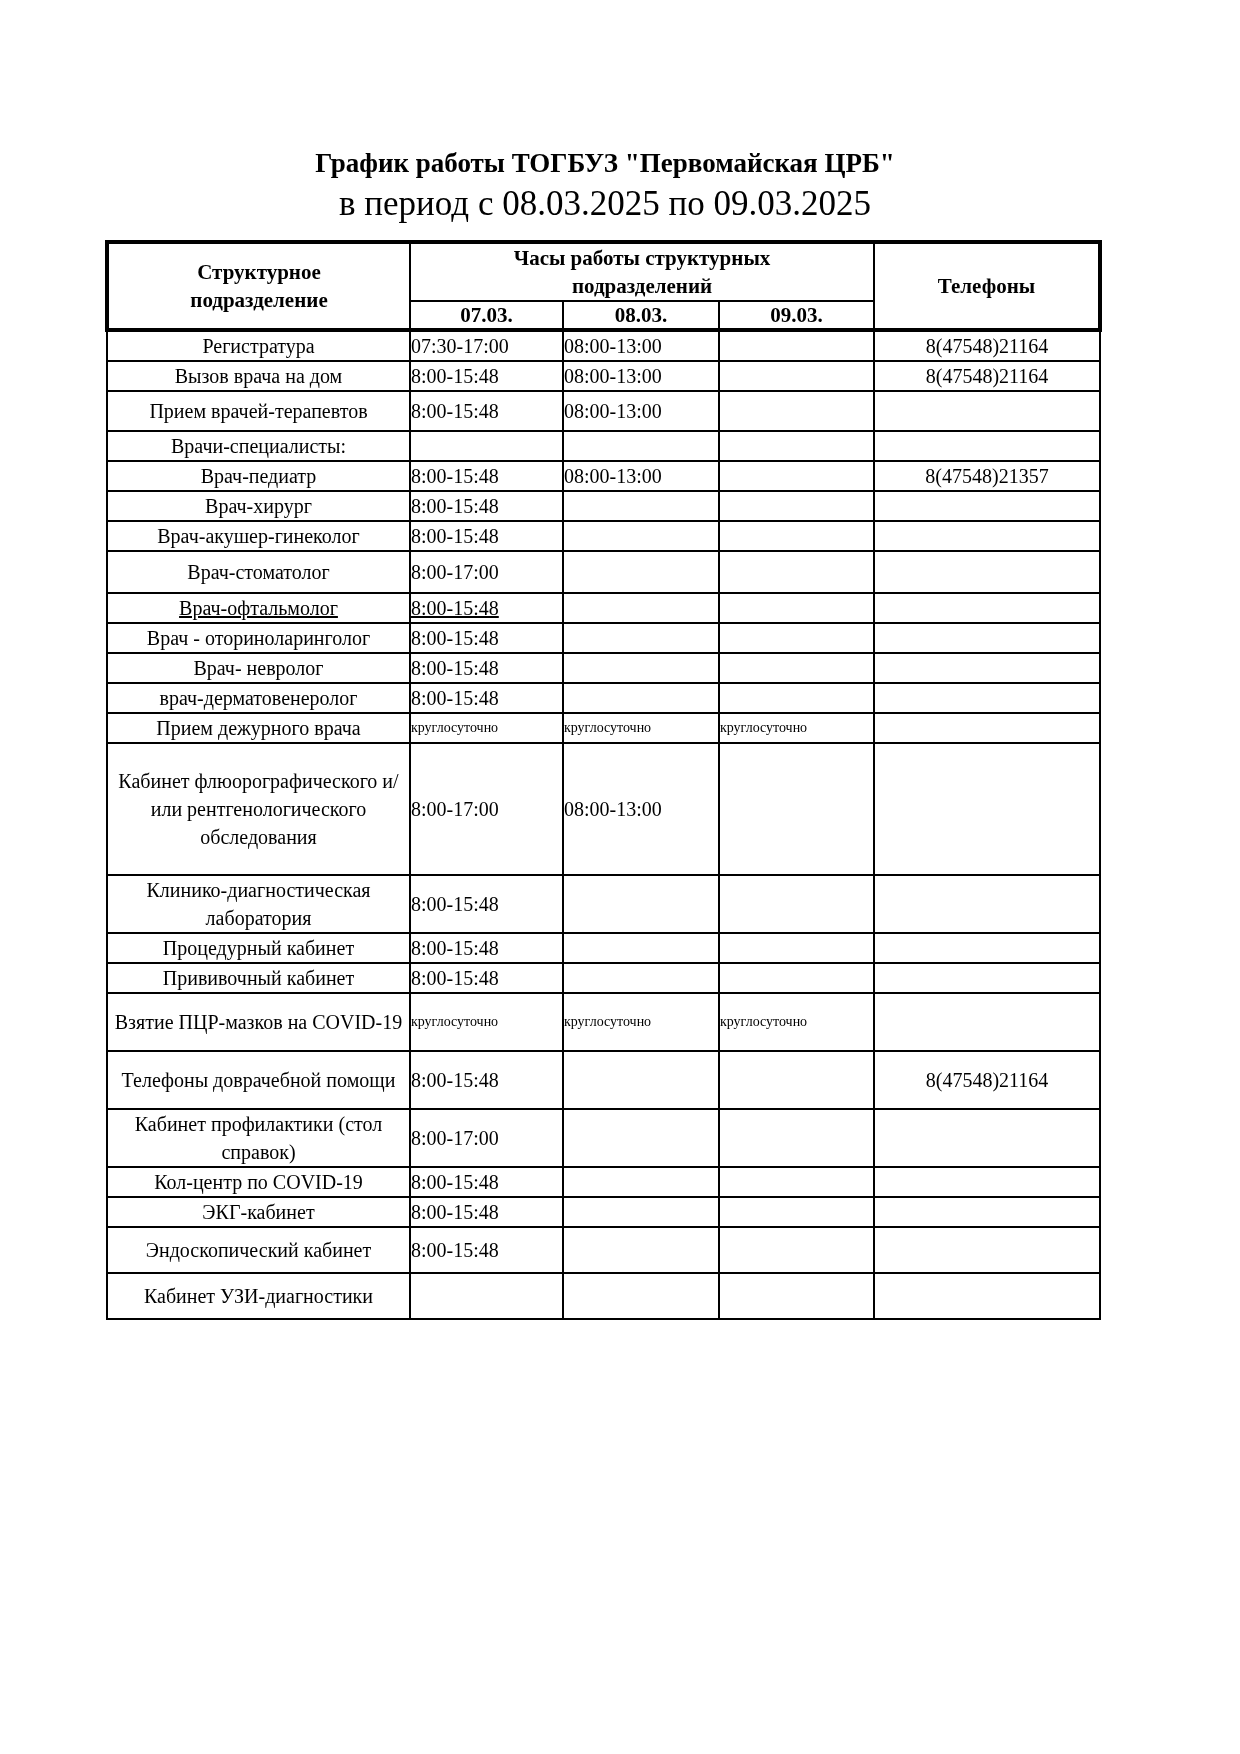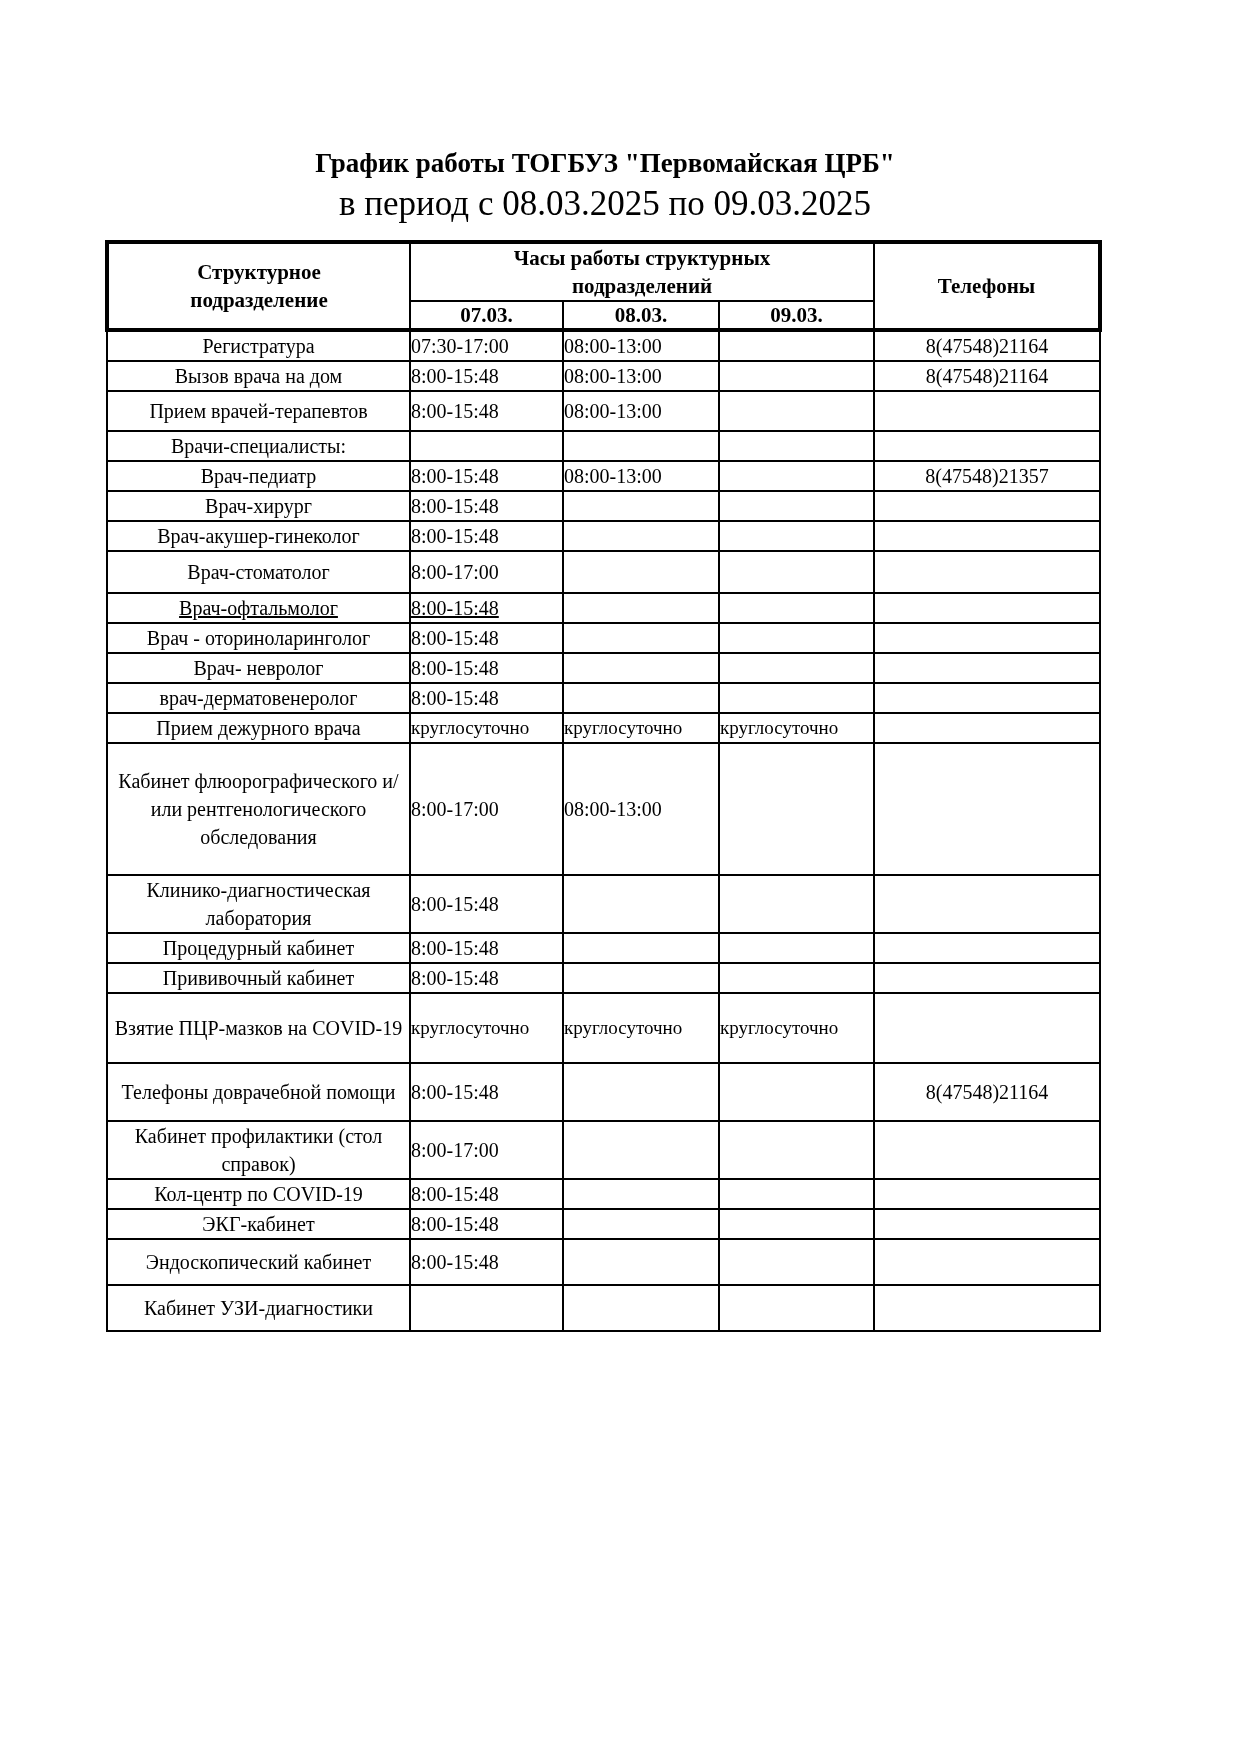--- a/index.html
+++ b/index.html
@@ -14,21 +14,21 @@
   table.sched td, table.sched th { border: 2px solid #000; padding: 0; font-size: 20px;
                 line-height: 28px; vertical-align: middle; }
   table.sched thead th { font-weight: bold; text-align: center; font-size: 21px; }
   table.sched thead { border: 4px solid #000; }
   table.sched thead th.h-outer-l { border-left: 4px solid #000; }
   table.sched thead th.h-outer-r { border-right: 4px solid #000; }
   table.sched thead tr.top th { border-top: 4px solid #000; }
   table.sched thead tr.dates th { border-bottom: 4px solid #000; height: 26px; line-height: 26px; }
   td.name { text-align: center; padding: 0 4px; }
   td.time { text-align: left; padding-left: 3px; font-size: 18px; }
-  td.time.round { font-size: 19px; }
+  td.time.round { font-size: 14px; }
   td.phone { text-align: center; }
   col.c1 { width: 303px; } col.c2 { width: 153px; } col.c3 { width: 156px; }
   col.c4 { width: 155px; } col.c5 { width: 226px; }
 </style>
 </head>
 <body>
 
 <div class="title">График работы ТОГБУЗ "Первомайская ЦРБ"</div>
 <div class="subtitle">в период с 08.03.2025 по 09.03.2025</div>
 
@@ -165,21 +165,21 @@
         <td class="time"></td>
         <td class="phone"></td>
       </tr>
       <tr style="height: 28px;">
         <td class="name">Прививочный кабинет</td>
         <td class="time">8:00-15:48</td>
         <td class="time"></td>
         <td class="time"></td>
         <td class="phone"></td>
       </tr>
-      <tr style="height: 70px;">
+      <tr style="height: 58px;">
         <td class="name">Взятие ПЦР-мазков на COVID-19</td>
         <td class="time round">круглосуточно</td>
         <td class="time round">круглосуточно</td>
         <td class="time round">круглосуточно</td>
         <td class="phone"></td>
       </tr>
       <tr style="height: 58px;">
         <td class="name">Телефоны доврачебной помощи</td>
         <td class="time">8:00-15:48</td>
         <td class="time"></td>

